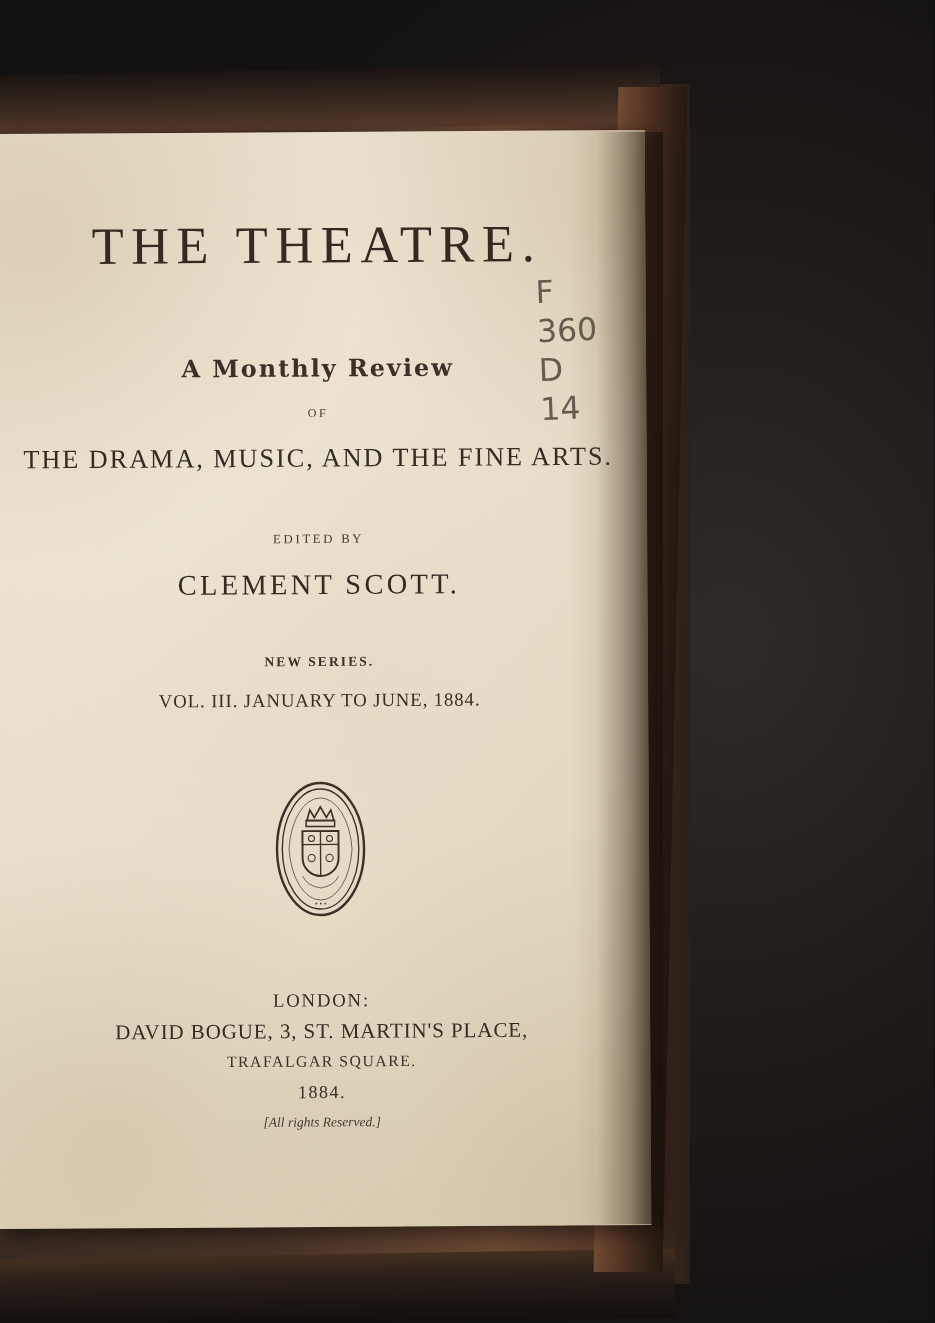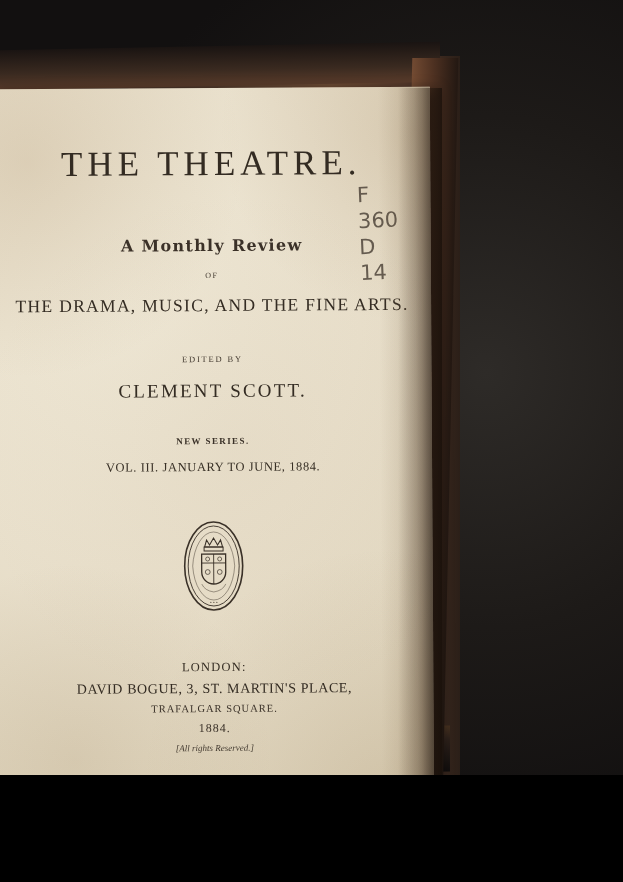--- a/index.html
+++ b/index.html
@@ -10,21 +10,21 @@
   body {
     width: 623px;
     height: 882px;
     overflow: hidden;
     font-family: "Liberation Serif", serif;
   }
 
   #scan {
     position: relative;
     width: 623px;
-    height: 775px;
+    height: 882px;
     background: #221f1d;
     overflow: hidden;
   }
 
   
   #backdrop {
     position: absolute;
     inset: 0;
     background:
       radial-gradient(ellipse 70% 60% at 78% 48%, #2e2b28 0%, #1d1a18 55%, #121010 100%);

